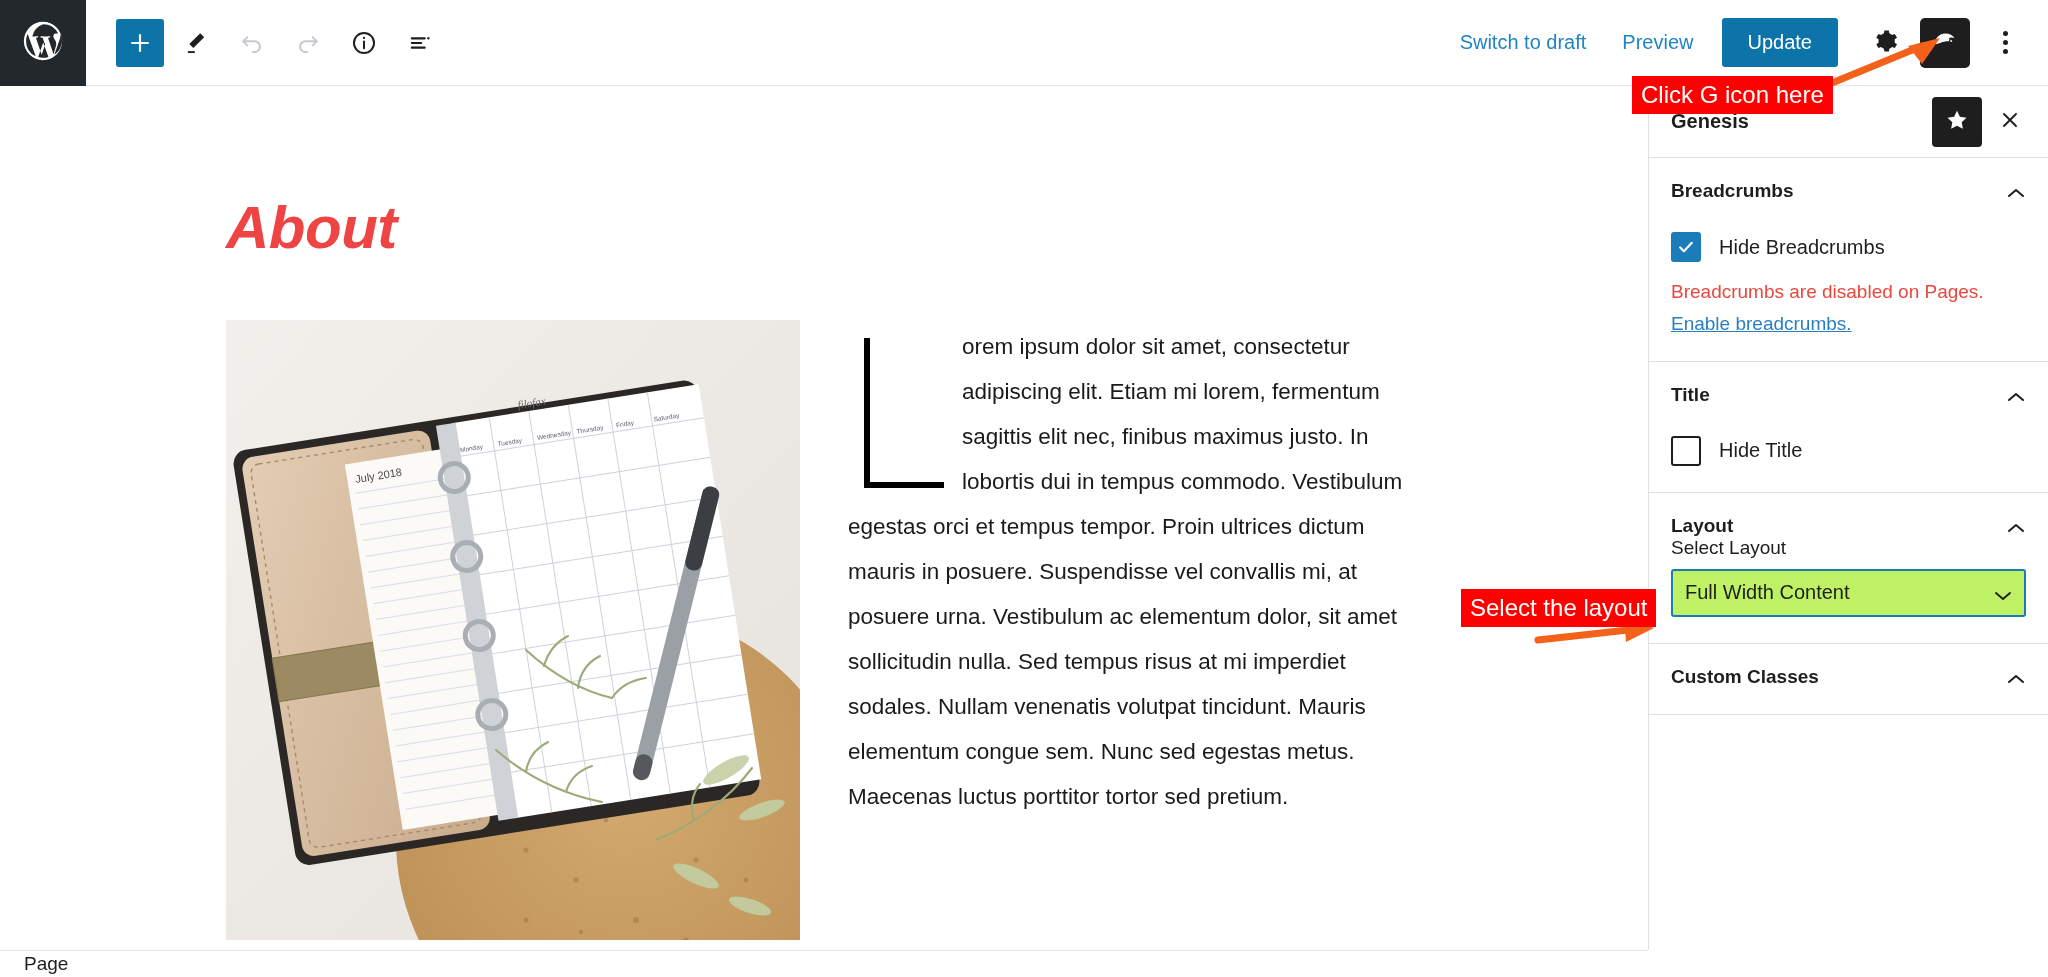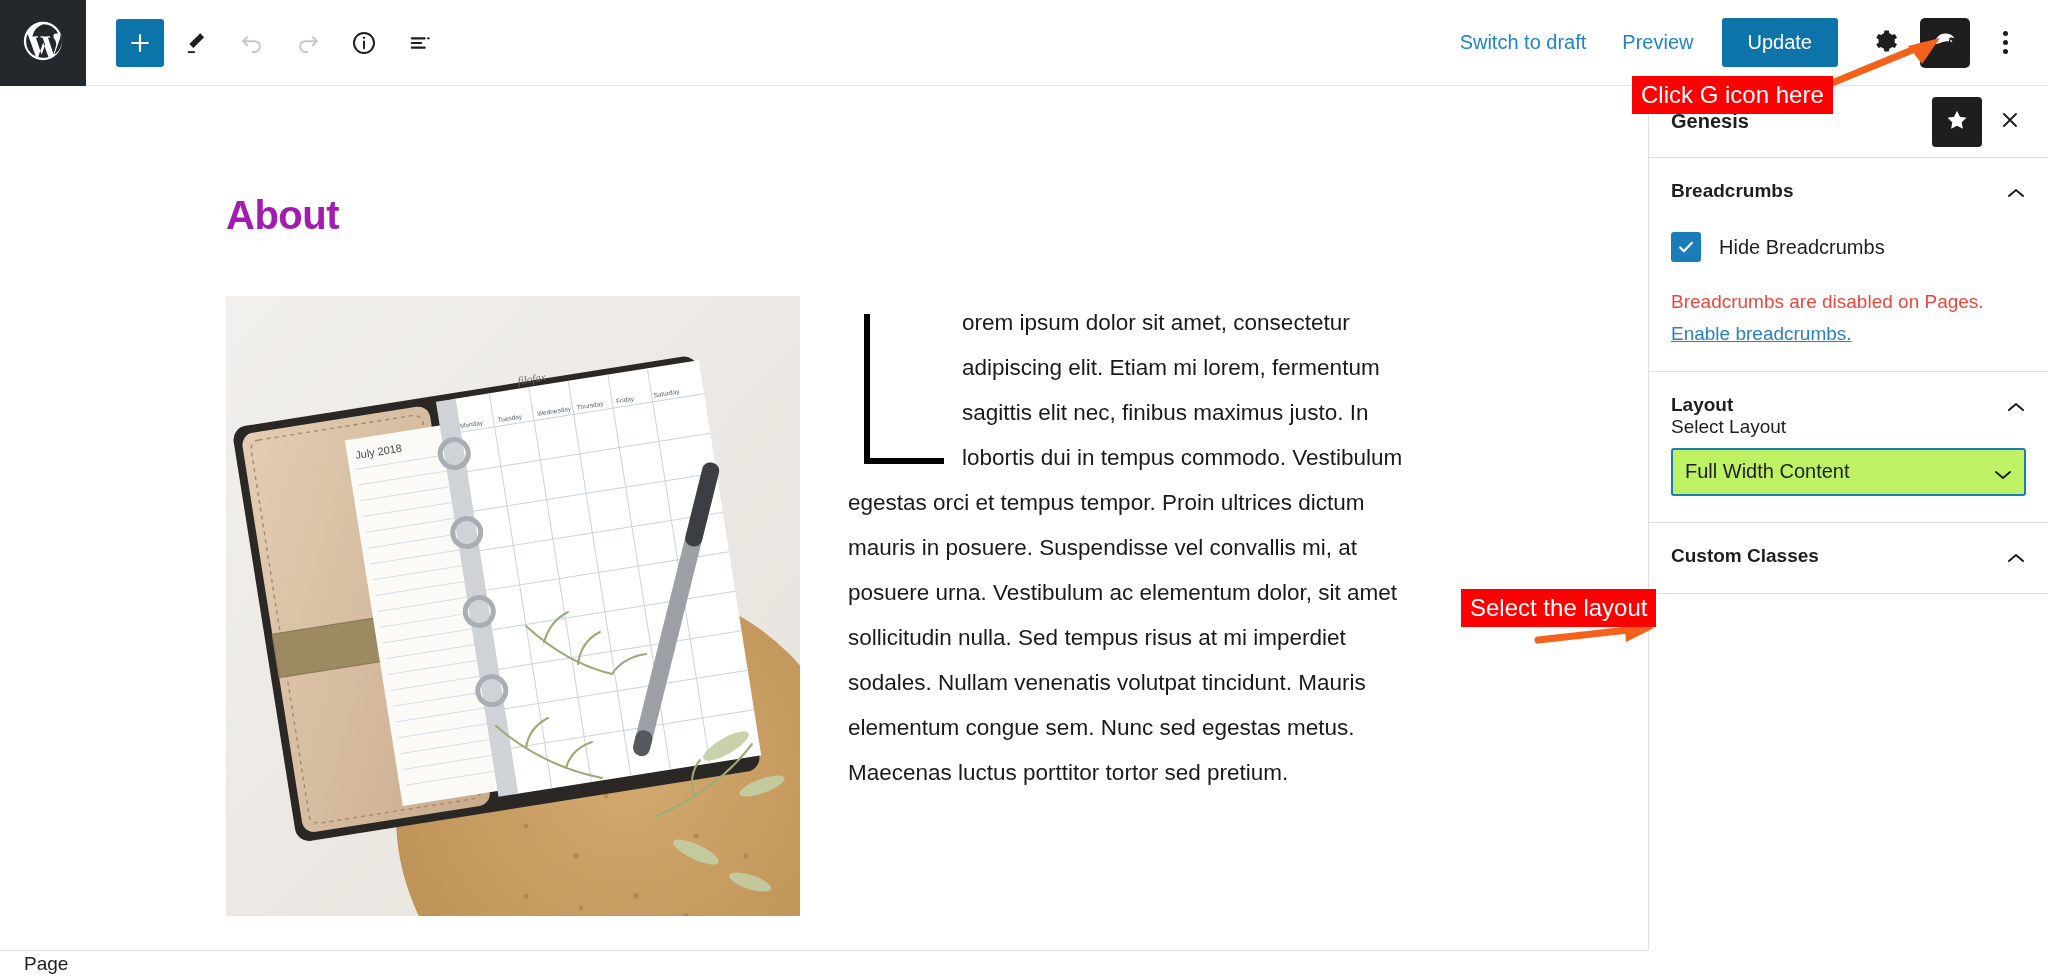--- a/index.html
+++ b/index.html
@@ -60,22 +60,22 @@
   }
   .kebab { display: flex; flex-direction: column; gap: 4px; align-items: center; }
   .kebab i { width: 5px; height: 5px; background: #1e1e1e; border-radius: 50%; display: block; }
 
   
   .canvas {
     position: absolute; top: 86px; left: 0; width: 1648px; height: 864px;
     background: #fff; overflow: hidden;
   }
   .post-title {
-    font-size: 40px; font-weight: bold; color: #a21caf;
-    margin: 107px 0 0 226px; letter-spacing: -0.5px;
+    font-size: 60px; font-weight: bold; color: #ef4444;
+    margin: 107px 0 0 226px; letter-spacing: -0.5px; font-style: italic;
   }
   .content-row {
     display: flex; margin: 58px 0 0 226px; gap: 48px; align-items: flex-start;
   }
   .photo {
     width: 574px; height: 620px; flex: 0 0 574px; position: relative;
     overflow: hidden; background: #eceae6;
   }
   .photo svg { display:block; width: 574px; height: 620px; }
 
@@ -126,21 +126,21 @@
 
   .cb-row { display: flex; align-items: center; gap: 18px; margin-top: 30px; }
   .cb {
     width: 30px; height: 30px; border: 2px solid #1e1e1e; border-radius: 3px;
     background: #fff; cursor: pointer; flex: 0 0 30px;
     display: flex; align-items: center; justify-content: center;
   }
   .cb.checked { background: #1a7cb8; border-color: #1a7cb8; }
   .cb-label { font-size: 20px; color: #1e1e1e; }
 
-  .notice { color: #e8483d; font-size: 19px; margin-top: 26px; line-height: 1.5; }
+  .notice { color: #e8483d; font-size: 19px; margin-top: 16px; line-height: 1.5; }
   .notice-link {
     display: inline-block; color: #2a7fc0; font-size: 19px;
     text-decoration: underline; margin-top: 6px; cursor: pointer;
   }
 
   .field-label { font-size: 19px; color: #1e1e1e; display:block; }
   .select-wrap { position: relative; margin-top: 10px; }
   .select-box {
     width: 100%; height: 48px; border: 2px solid #1a7cb8; border-radius: 3px;
     background: #bef264; font-size: 20px; color: #1e1e1e;
@@ -425,20 +425,34 @@
           <svg width="20" height="20" viewBox="0 0 24 24" fill="none" stroke="#fff" stroke-width="2.6" stroke-linecap="round" stroke-linejoin="round">
               <path d="M5 12.5l4.5 4.5L19 7"></path>
             </svg>
         </span>
         <span class="cb-label">Hide Breadcrumbs</span>
       </div>
       <div class="notice">Breadcrumbs are disabled on Pages.</div>
       <a class="notice-link">Enable breadcrumbs.</a>
     </div>
 
+    <div class="sb-section">
+      <div class="sb-section-head">
+        <span class="sb-section-title">Title</span>
+        <span class="chev">
+          <svg width="20" height="12" viewBox="0 0 20 12" fill="none" stroke="#1e1e1e" stroke-width="2" stroke-linecap="round" stroke-linejoin="round">
+              <path d="M3 9l7-6 7 6"></path>
+            </svg>
+        </span>
+      </div>
+      <div class="cb-row">
+        <span class="cb"></span>
+        <span class="cb-label">Hide Title</span>
+      </div>
+    </div>
 
     <div class="sb-section">
       <div class="sb-section-head">
         <span class="sb-section-title">Layout</span>
         <span class="chev">
           <svg width="20" height="12" viewBox="0 0 20 12" fill="none" stroke="#1e1e1e" stroke-width="2" stroke-linecap="round" stroke-linejoin="round">
               <path d="M3 9l7-6 7 6"></path>
             </svg>
         </span>
       </div>

